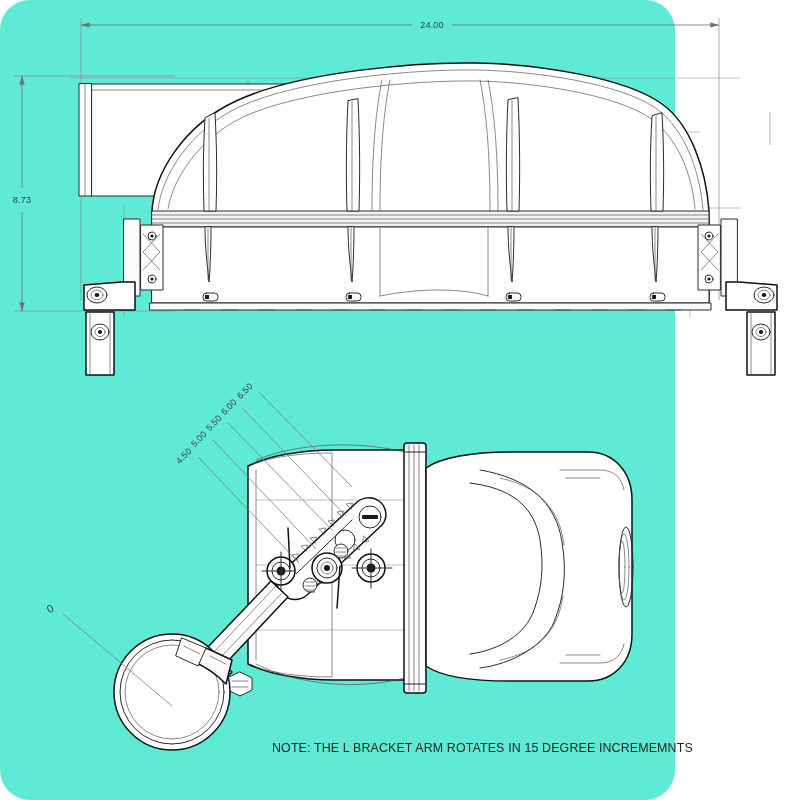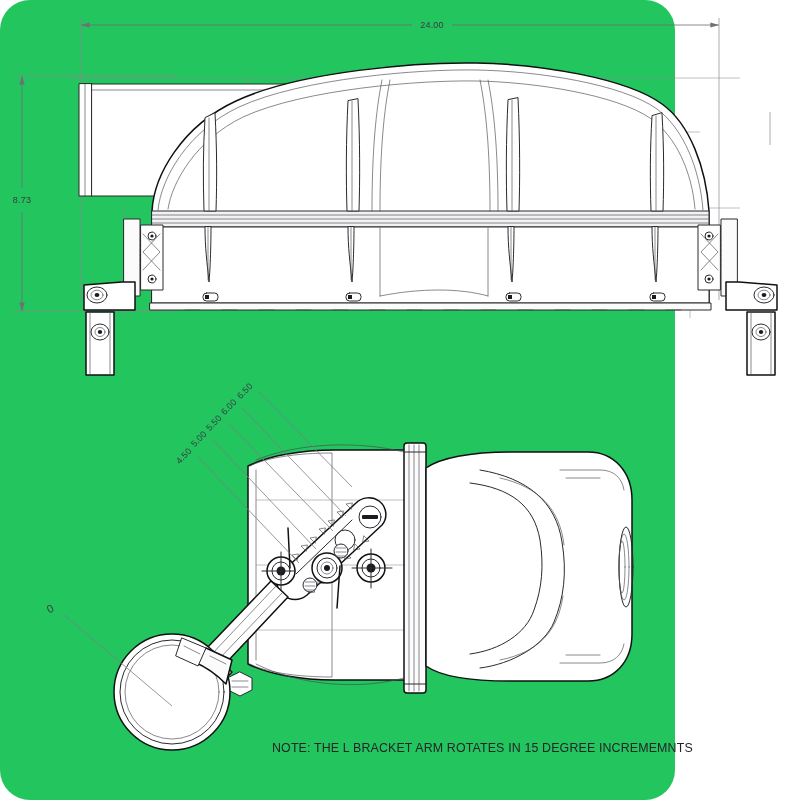--- a/index.html
+++ b/index.html
@@ -11,21 +11,21 @@
     width: 800px;
     height: 800px;
     font-family: "Liberation Sans", sans-serif;
     overflow: hidden;
     position: relative;
   }
   #drawing-root {
     position: relative;
     width: 675px;
     height: 800px;
-    background: #22c55e;
+    background: #5eead4;
     border-radius: 30px;
   }
   svg.cad {
     position: absolute;
     top: 0;
     left: 0;
     width: 800px;
     height: 800px;
     display: block;
   }

